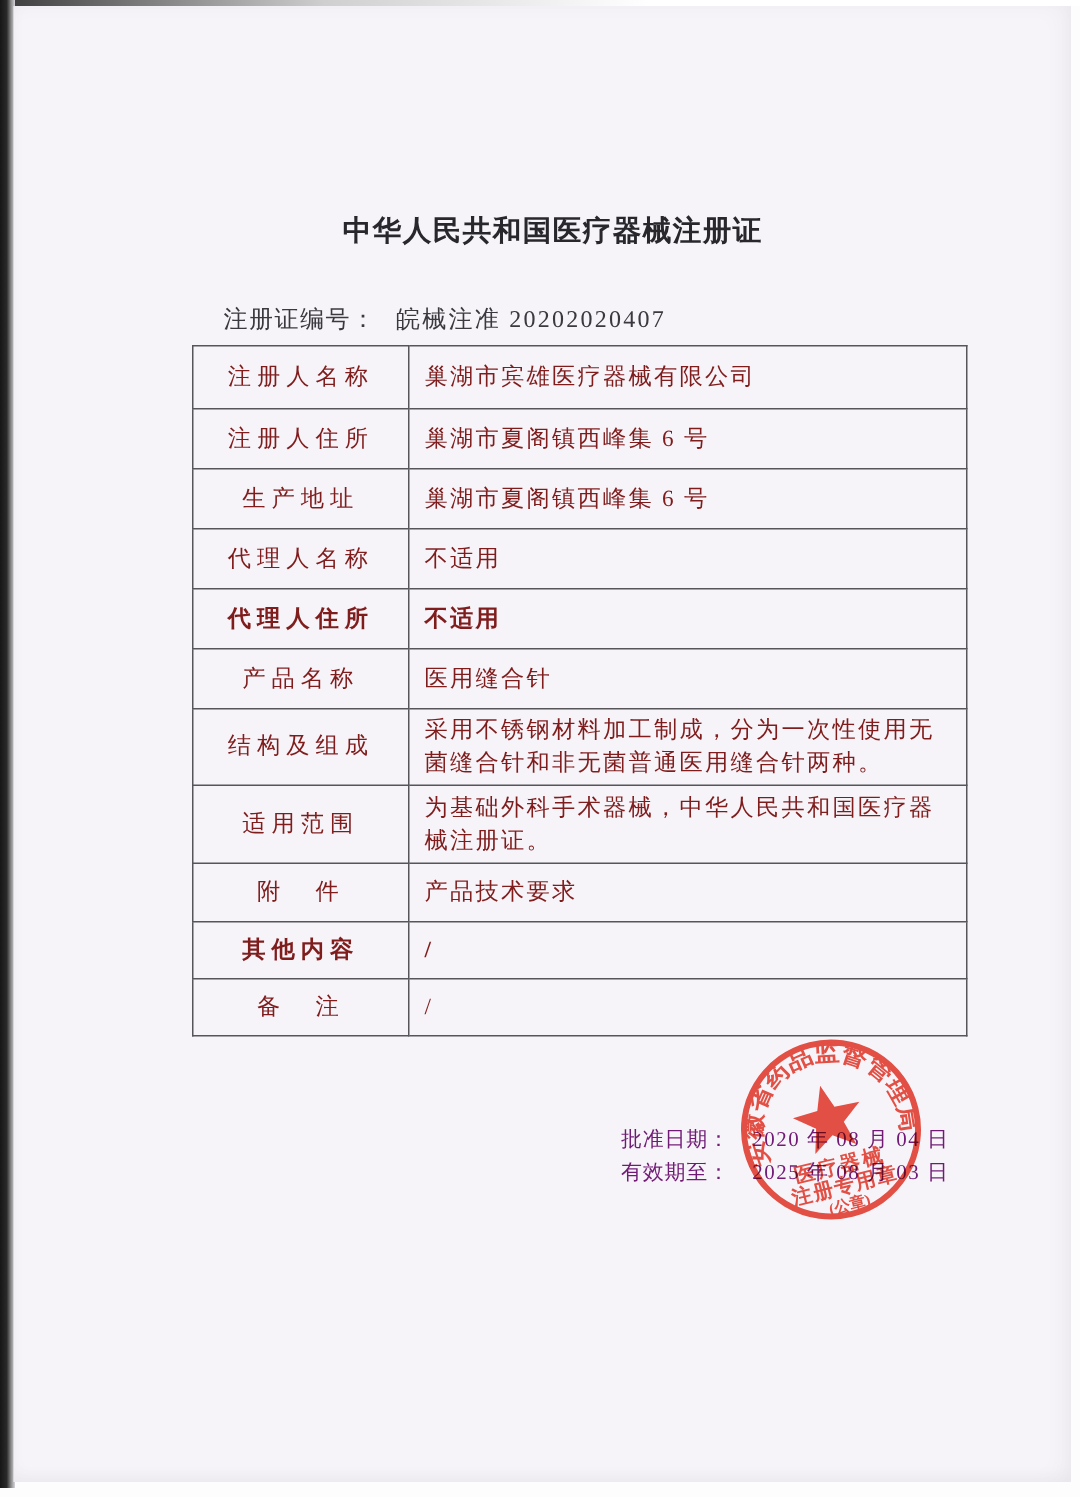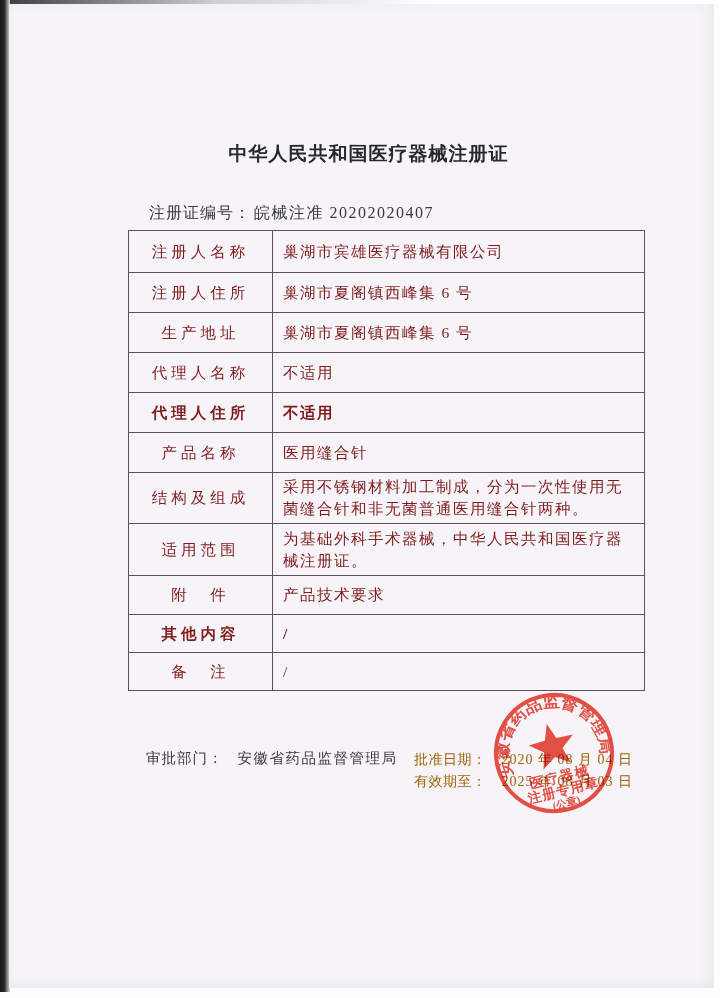--- a/index.html
+++ b/index.html
@@ -24,21 +24,21 @@
   }
   .title{
     position:absolute;left:0;top:137px;width:100%;margin:0;
     text-align:center;font-size:19px;font-weight:bold;color:#28282c;
     letter-spacing:1px;padding-left:14px;box-sizing:border-box;
   }
   .cert-line{
     position:absolute;left:140px;top:199px;font-size:16px;color:#3a393f;
     letter-spacing:1px;white-space:nowrap;
   }
-  .cert-line .val{margin-left:3px;letter-spacing:1.5px;}
+  .cert-line .val{margin-left:13px;letter-spacing:1.5px;}
   table.cert{
     position:absolute;left:119px;top:226px;width:484px;
     border-collapse:collapse;table-layout:fixed;
   }
   table.cert td{
     border:1px solid #55555a;color:#7f1d1d;vertical-align:middle;
     font-size:15.5px;line-height:22px;
   }
   td.lbl{
     width:131px;text-align:center;letter-spacing:4px;padding:0 6px;
@@ -49,21 +49,21 @@
   tr.h1{height:42px;} tr.h2{height:40px;margin-left:12px;} tr.h3{height:40px;}
   tr.h4{height:40px;} tr.h5{height:40px;font-weight:bold;} tr.h6{height:40px;}
   tr.h7{height:50px;} tr.h8{height:51px;} tr.h9{height:52px;margin-top:20px;}
   tr.h10{height:39px;} tr.h11{height:38px;font-weight:bold;} tr.h12{height:38px;}
   .footer-left{
     position:absolute;left:137px;top:745px;font-size:14.5px;color:#3a393f;
     letter-spacing:1px;white-space:nowrap;
   }
   .footer-left .val{margin-left:14px;letter-spacing:1.5px;}
   .date-row{
-    position:absolute;font-size:14px;color:#a16207;white-space:nowrap;letter-spacing:0.5px;font-family:Liberation Serif, serif;
+    position:absolute;font-size:14px;color:#701a75;white-space:nowrap;letter-spacing:0.5px;font-family:Liberation Serif, serif;
   }
   .date-row .val{margin-left:15px;letter-spacing:1px;}
   .d1{left:405px;top:747px;}
   .d2{left:405px;top:769px;}
   .stamp{
     position:absolute;left:475px;top:679px;width:140px;height:140px;
     transform:rotate(-14deg);
     mix-blend-mode:multiply;opacity:0.88;
   }
   .stamp text{font-family:"Liberation Serif","DejaVu Serif",serif;font-weight:bold;}
@@ -124,23 +124,20 @@
         <td class="lbl">其他内容</td>
         <td class="val">/</td>
       </tr>
       <tr class="h12">
         <td class="lbl">备　注</td>
         <td class="val">/</td>
       </tr>
     </tbody>
   </table>
 
-  <div class="footer-left">
-    <span>审批部门：</span><span class="val">安徽省药品监督管理局</span>
-  </div>
 
   <div class="date-row d1">
     <span>批准日期：</span><span class="val">2020 年 08 月 04 日</span>
   </div>
   <div class="date-row d2">
     <span>有效期至：</span><span class="val">2025 年 08 月 03 日</span>
   </div>
 
   <svg class="stamp" viewBox="0 0 140 140">
     <circle cx="70" cy="70" r="58" fill="none" stroke="#e73a2b" stroke-width="4"></circle>

